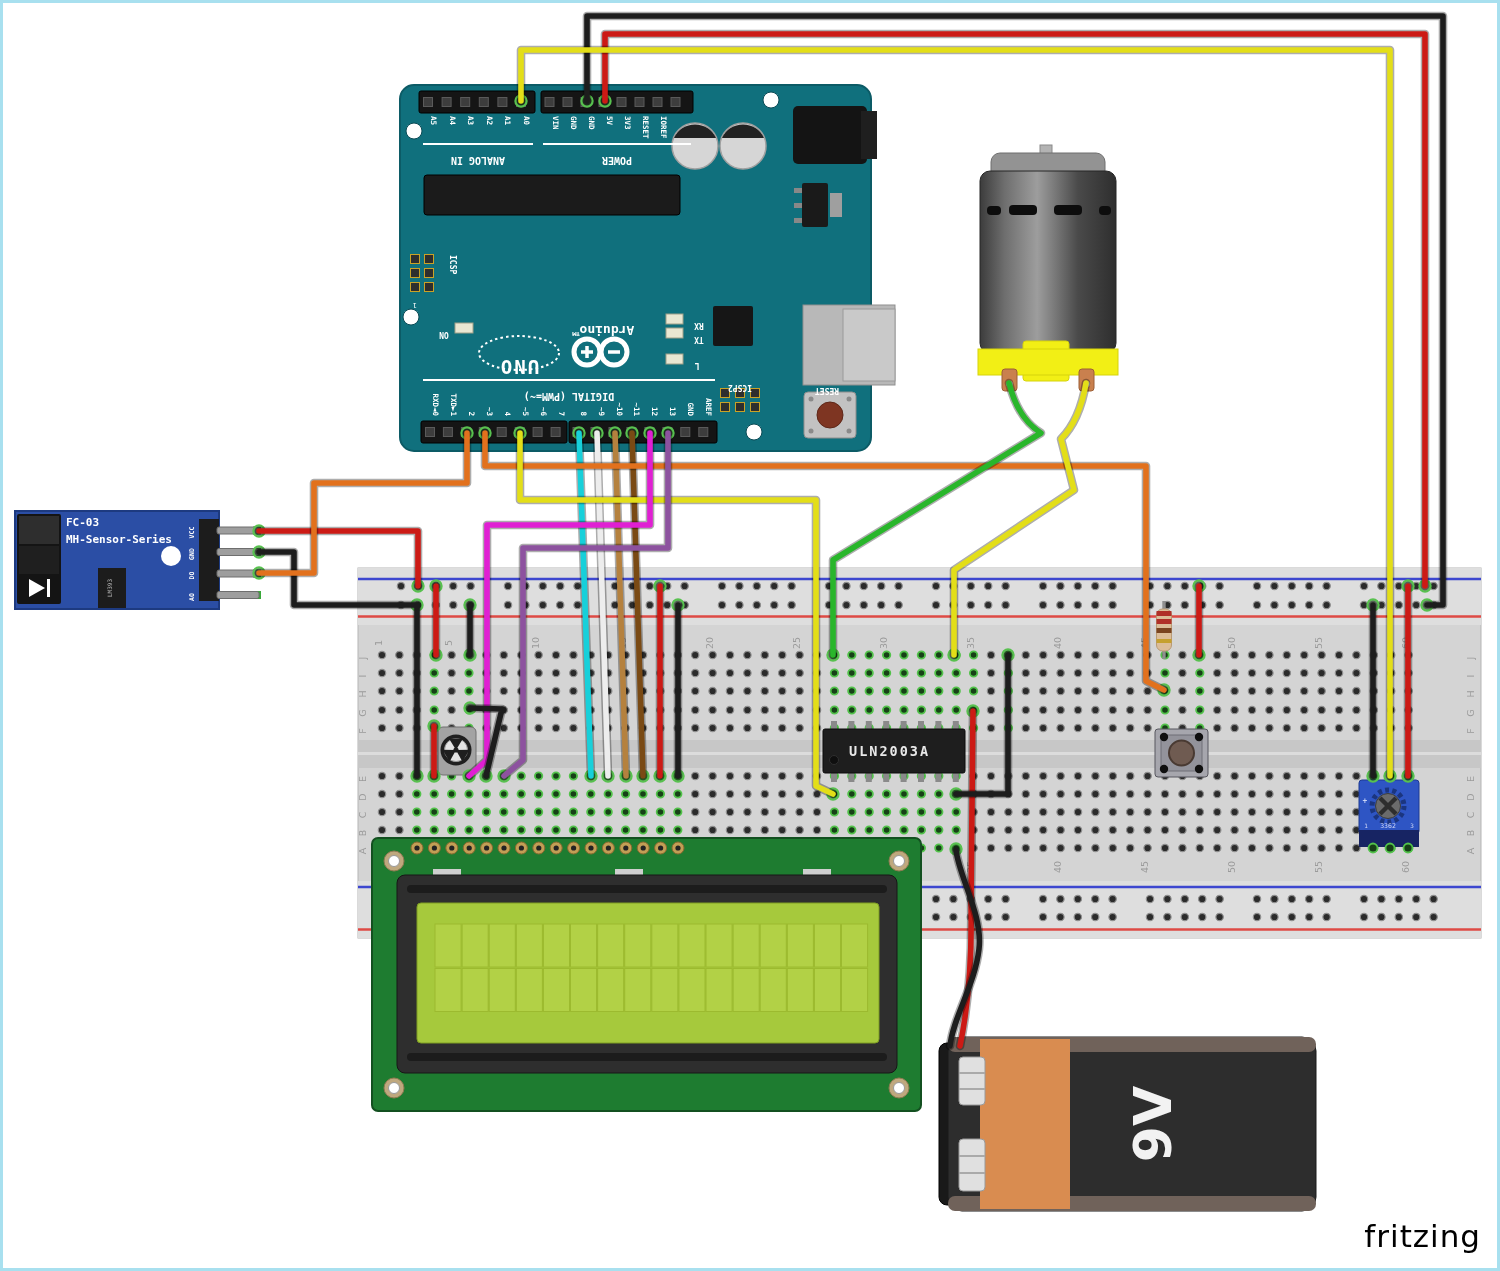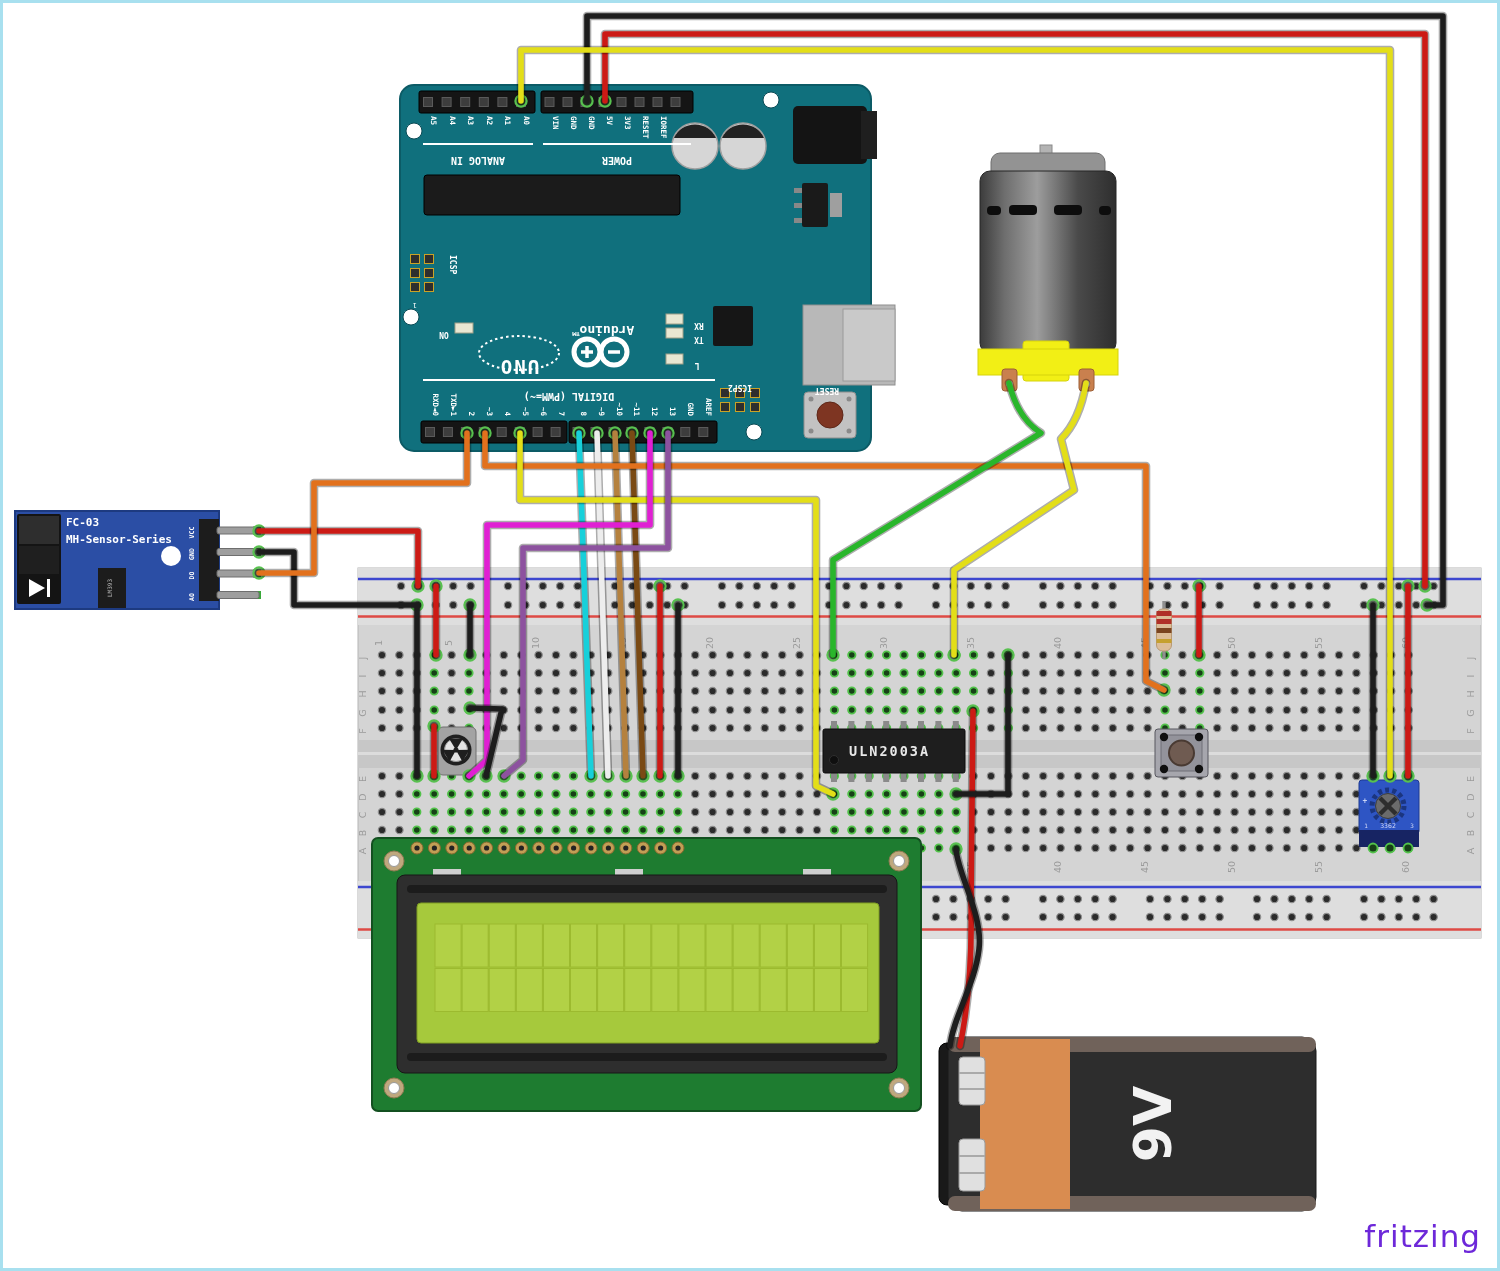--- a/index.html
+++ b/index.html
@@ -2,21 +2,21 @@
 <html><head>
 <meta charset="utf-8">
 <style>
   html,body{margin:0;padding:0;background:#ffffff;}
   .stage{position:relative;width:1500px;height:1271px;background:#ffffff;
          border:3px solid #a8e0ef;box-sizing:border-box;overflow:hidden;
          font-family:"Liberation Sans", sans-serif;}
   #scene{position:absolute;left:0;top:0;}
   .watermark{position:absolute;right:16px;bottom:14px;
              font-family:"DejaVu Sans", sans-serif;font-size:31px;
-             color:#6d28d9;letter-spacing:1px;}
+             color:#000000;letter-spacing:1px;}
 </style>
 </head>
 <body>
 
 <div class="stage">
   <svg id="scene" width="1500" height="1271" viewBox="0 0 1500 1271">
       <defs>
         <linearGradient id="motorG" x1="0" y1="0" x2="1" y2="0">
           <stop offset="0%" stop-color="#3c3c3c"></stop>
           <stop offset="18%" stop-color="#6e6e6e"></stop>

